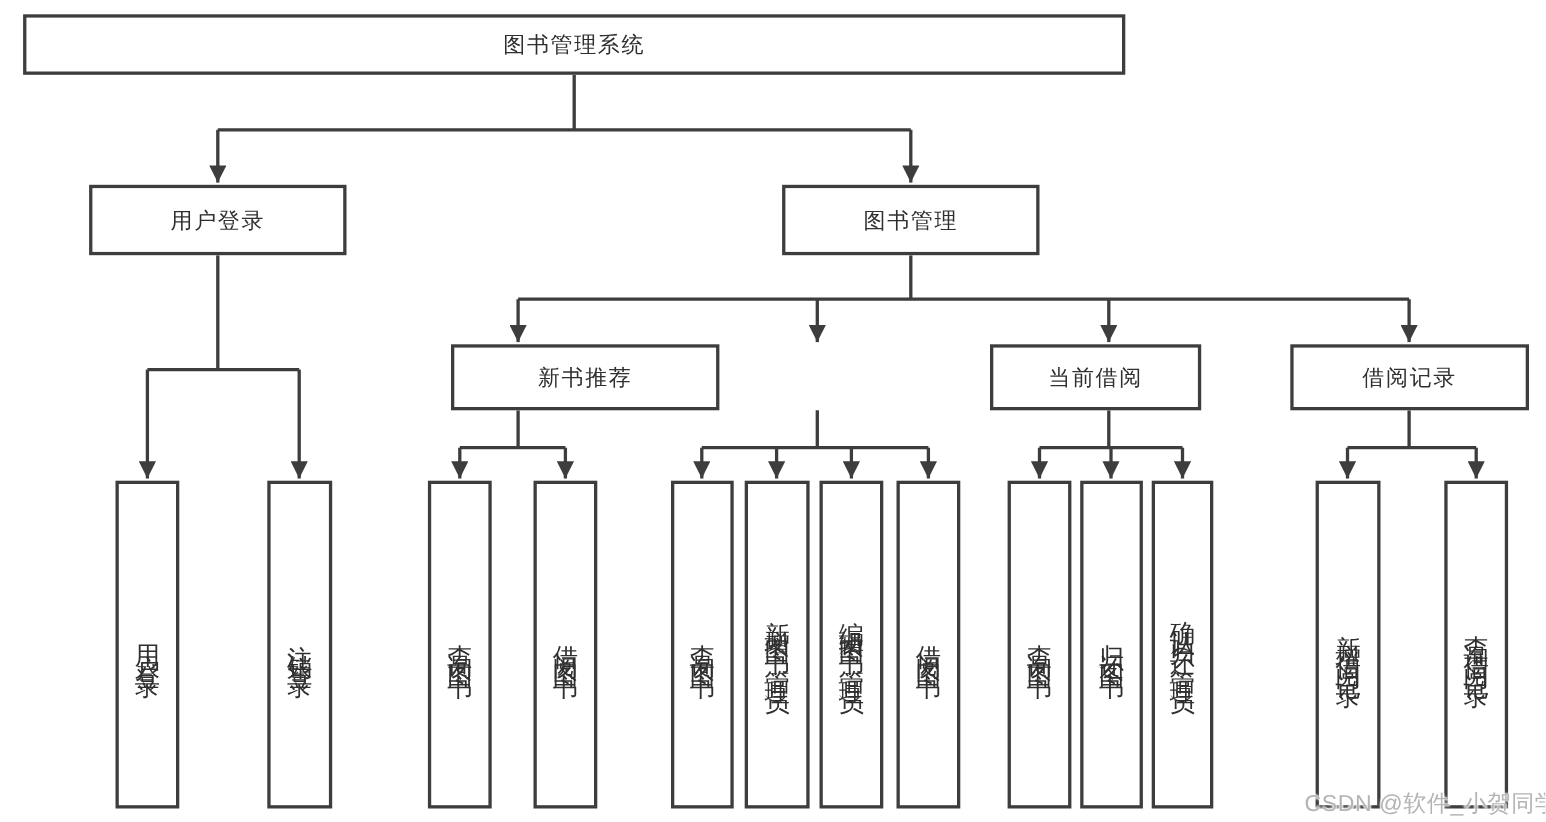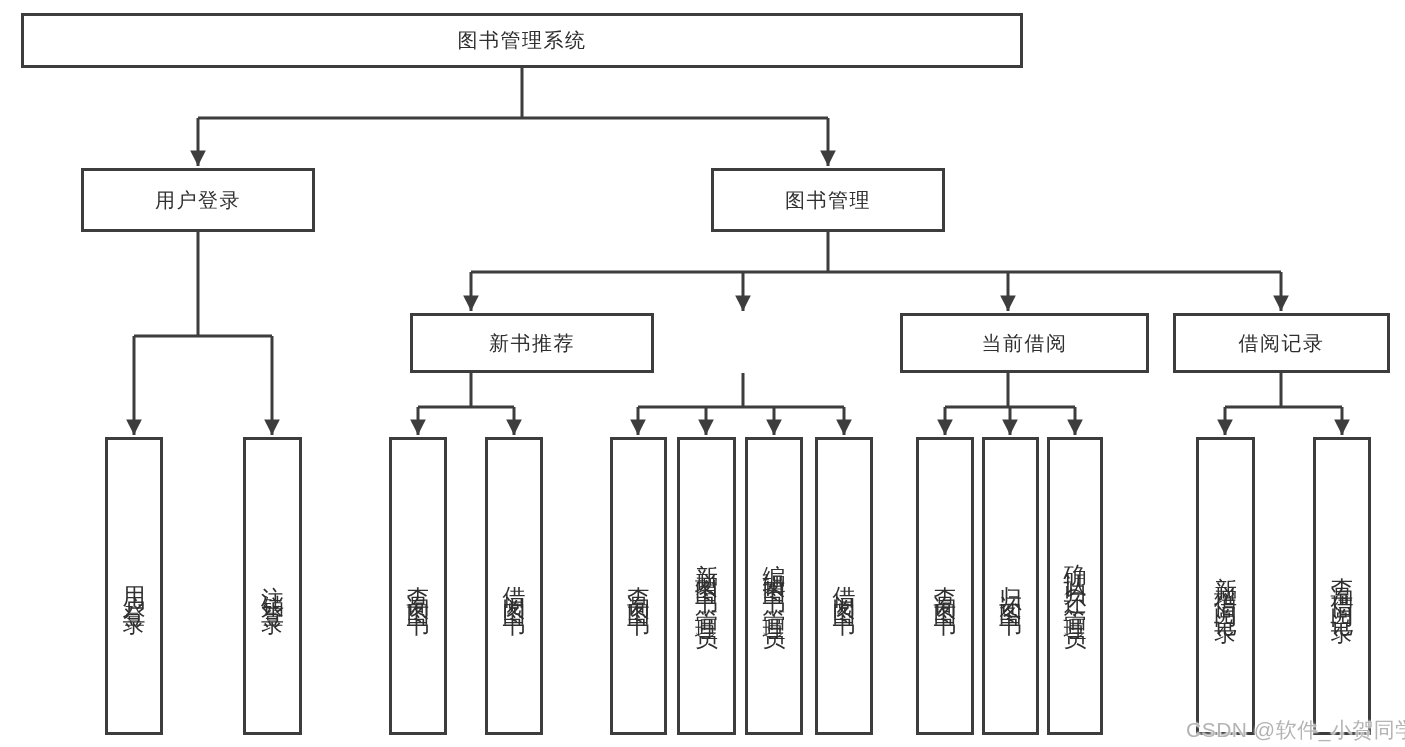--- a/index.html
+++ b/index.html
@@ -45,21 +45,21 @@
     color: #2f2f2f;
   }
   
   .n-root  { left: 21px;   top: 13px;  width: 1002px; height: 55px; }
   
   .n-l2a   { left: 81px;   top: 168px; width: 234px;  height: 64px; }
   .n-l2b   { left: 711px;  top: 168px; width: 234px;  height: 64px; }
   
   .n-l3a   { left: 363px;  top: 313px; width: 244px;  height: 60px; margin-left: 47px; }
   .n-l3b   { left: 635px;  top: 313px; width: 216px;  height: 60px; }
-  .n-l3c   { left: 900px;  top: 313px; width: 249px;  height: 60px; }
+  .n-l3c   { left: 900px;  top: 313px; width: 192px;  height: 60px; }
   .n-l3d   { left: 1173px; top: 313px; width: 217px;  height: 60px; }
   
   .leaf    { top: 437px; height: 298px; }
   .n-a1 { left: 105px;  width: 58px; }
   .n-a2 { left: 243px;  width: 59px; }
   .n-b1 { left: 389px;  width: 58px; }
   .n-b2 { left: 485px;  width: 58px; }
   .n-c1 { left: 610px;  width: 57px; }
   .n-c2 { left: 677px;  width: 59px; }
   .n-c3 { left: 745px;  width: 58px; }

